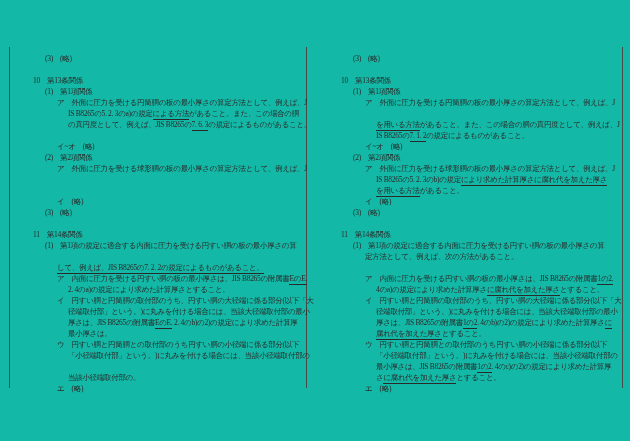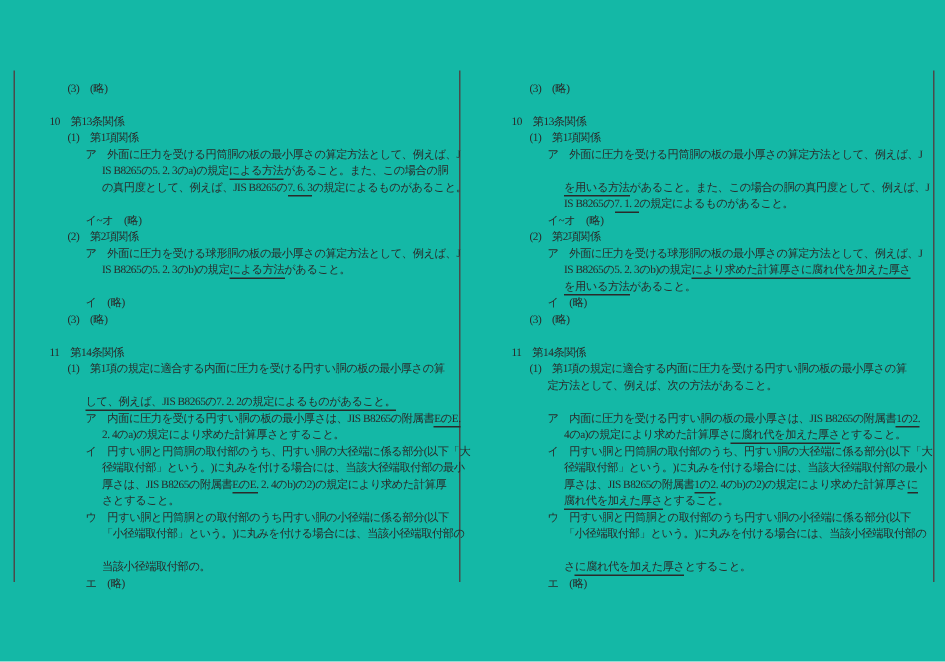--- a/index.html
+++ b/index.html
@@ -47,32 +47,31 @@
 <div class="col" style="left: 33px; top: 53px; width: 272px; height: 341px;">
       <div class="ln" style="top: 0px; left: 12px; color: rgb(42, 42, 42);"><span>(3)　(略)</span></div>
       <div class="ln" style="top: 22px; left: 0px; color: rgb(42, 42, 42);"><span>10　第13条関係</span></div>
       <div class="ln" style="top: 33px; left: 12px; color: rgb(42, 42, 42);"><span>(1)　第1項関係</span></div>
       <div class="ln" style="top: 44px; left: 24px; color: rgb(42, 42, 42);"><span>ア　外面に圧力を受ける円筒胴の板の最小厚さの算定方法として、例えば、J</span></div>
       <div class="ln" style="top: 55px; left: 35px; color: rgb(42, 42, 42);"><span>IS B8265の5. 2. 3のa)の規定</span><span class="u">による方法</span><span>があること。また、この場合の胴</span></div>
       <div class="ln" style="top: 66px; left: 35px; color: rgb(42, 42, 42);"><span>の真円度として、例えば、JIS B8265の</span><span class="u">7. 6. 3</span><span>の規定によるものがあること。</span></div>
       <div class="ln" style="top: 88px; left: 24px; color: rgb(42, 42, 42);"><span>イ~オ　(略)</span></div>
       <div class="ln" style="top: 99px; left: 12px; color: rgb(42, 42, 42);"><span>(2)　第2項関係</span></div>
       <div class="ln" style="top: 110px; left: 24px; color: rgb(42, 42, 42);"><span>ア　外面に圧力を受ける球形胴の板の最小厚さの算定方法として、例えば、J</span></div>
-      <div class="ln" style="top: 121px; left: 35px; color: rgb(42, 42, 42);"><span>IS B8265の5. 2. 3のb)の規定</span><span class="u">による方法</span><span>があること。</span></div>
       <div class="ln" style="top: 143px; left: 24px; color: rgb(42, 42, 42);"><span>イ　(略)</span></div>
       <div class="ln" style="top: 154px; left: 12px; color: rgb(42, 42, 42);"><span>(3)　(略)</span></div>
       <div class="ln" style="top: 176px; left: 0px; color: rgb(42, 42, 42);"><span>11　第14条関係</span></div>
       <div class="ln" style="top: 187px; left: 12px; color: rgb(42, 42, 42);"><span>(1)　第1項の規定に適合する内面に圧力を受ける円すい胴の板の最小厚さの算</span></div>
       <div class="ln" style="top: 209px; left: 24px; color: rgb(42, 42, 42);"><span class="u">して、例えば、JIS B8265の7. 2. 2の規定によるものがあること。</span></div>
       <div class="ln" style="top: 220px; left: 24px; color: rgb(42, 42, 42); text-align: right;"><span>ア　内面に圧力を受ける円すい胴の板の最小厚さは、JIS B8265の附属書</span><span class="u">EのE.</span></div>
       <div class="ln" style="top: 231px; left: 35px; color: rgb(42, 42, 42);"><span>2. 4のa)の規定により求めた計算厚さとすること。</span></div>
       <div class="ln" style="top: 242px; left: 24px; color: rgb(42, 42, 42);"><span>イ　円すい胴と円筒胴の取付部のうち、円すい胴の大径端に係る部分(以下「大</span></div>
       <div class="ln" style="top: 253px; left: 35px; color: rgb(42, 42, 42);"><span>径端取付部」という。)に丸みを付ける場合には、当該大径端取付部の最小</span></div>
       <div class="ln" style="top: 264px; left: 35px; color: rgb(42, 42, 42);"><span>厚さは、JIS B8265の附属書</span><span class="u">EのE.</span><span> 2. 4のb)の2)の規定により求めた計算厚</span></div>
-      <div class="ln" style="top: 275px; left: 35px; color: rgb(42, 42, 42);"><span>さとすること。</span></div>
+      <div class="ln" style="top: 275px; left: 35px; color: rgb(42, 42, 42);"><span>最小厚さは。</span></div>
       <div class="ln" style="top: 286px; left: 24px; color: rgb(42, 42, 42);"><span>ウ　円すい胴と円筒胴との取付部のうち円すい胴の小径端に係る部分(以下</span></div>
       <div class="ln" style="top: 297px; left: 35px; color: rgb(42, 42, 42);"><span>「小径端取付部」という。)に丸みを付ける場合には、当該小径端取付部の</span></div>
       <div class="ln" style="top: 319px; left: 35px; color: rgb(42, 42, 42);"><span>当該小径端取付部の。</span></div>
       <div class="ln" style="top: 330px; left: 24px; color: rgb(42, 42, 42);"><span>エ　(略)</span></div>
     </div>
     <div class="col" style="left: 341px; top: 53px; width: 274px; height: 341px;">
       <div class="ln" style="top: 0px; left: 12px; color: rgb(42, 42, 42);"><span>(3)　(略)</span></div>
       <div class="ln" style="top: 22px; left: 0px; color: rgb(42, 42, 42);"><span>10　第13条関係</span></div>
       <div class="ln" style="top: 33px; left: 12px; color: rgb(42, 42, 42);"><span>(1)　第1項関係</span></div>
       <div class="ln" style="top: 44px; left: 24px; color: rgb(42, 42, 42);"><span>ア　外面に圧力を受ける円筒胴の板の最小厚さの算定方法として、例えば、J</span></div>
@@ -89,16 +88,17 @@
       <div class="ln" style="top: 187px; left: 12px; color: rgb(42, 42, 42);"><span>(1)　第1項の規定に適合する内面に圧力を受ける円すい胴の板の最小厚さの算</span></div>
       <div class="ln" style="top: 198px; left: 24px; color: rgb(42, 42, 42);"><span>定方法として、例えば、次の方法があること。</span></div>
       <div class="ln" style="top: 220px; left: 24px; color: rgb(42, 42, 42);"><span>ア　内面に圧力を受ける円すい胴の板の最小厚さは、JIS B8265の附属書</span><span class="u">1の2.</span></div>
       <div class="ln" style="top: 231px; left: 35px; color: rgb(42, 42, 42);"><span>4のa)の規定により求めた計算厚さ</span><span class="u">に腐れ代を加えた厚さ</span><span>とすること。</span></div>
       <div class="ln" style="top: 242px; left: 24px; color: rgb(42, 42, 42);"><span>イ　円すい胴と円筒胴の取付部のうち、円すい胴の大径端に係る部分(以下「大</span></div>
       <div class="ln" style="top: 253px; left: 35px; color: rgb(42, 42, 42);"><span>径端取付部」という。)に丸みを付ける場合には、当該大径端取付部の最小</span></div>
       <div class="ln" style="top: 264px; left: 35px; color: rgb(42, 42, 42); text-align: center;"><span>厚さは、JIS B8265の附属書</span><span class="u">1の2</span><span>. 4のb)の2)の規定により求めた計算厚さ</span><span class="u">に</span></div>
       <div class="ln" style="top: 275px; left: 35px; color: rgb(42, 42, 42);"><span class="u">腐れ代を加えた厚さ</span><span>とすること。</span></div>
       <div class="ln" style="top: 286px; left: 24px; color: rgb(42, 42, 42);"><span>ウ　円すい胴と円筒胴との取付部のうち円すい胴の小径端に係る部分(以下</span></div>
       <div class="ln" style="top: 297px; left: 35px; color: rgb(42, 42, 42);"><span>「小径端取付部」という。)に丸みを付ける場合には、当該小径端取付部の</span></div>
+      <div class="ln" style="top: 308px; left: 35px; color: rgb(42, 42, 42);"><span>最小厚さは、JIS B8265の附属書</span><span class="u">1の2</span><span>. 4のc)の2)の規定により求めた計算厚</span></div>
       <div class="ln" style="top: 319px; left: 35px; color: rgb(42, 42, 42);"><span>さ</span><span class="u">に腐れ代を加えた厚さ</span><span>とすること。</span></div>
       <div class="ln" style="top: 330px; left: 24px; color: rgb(42, 42, 42);"><span>エ　(略)</span></div>
     </div>
   </div>
 
 </body></html>

